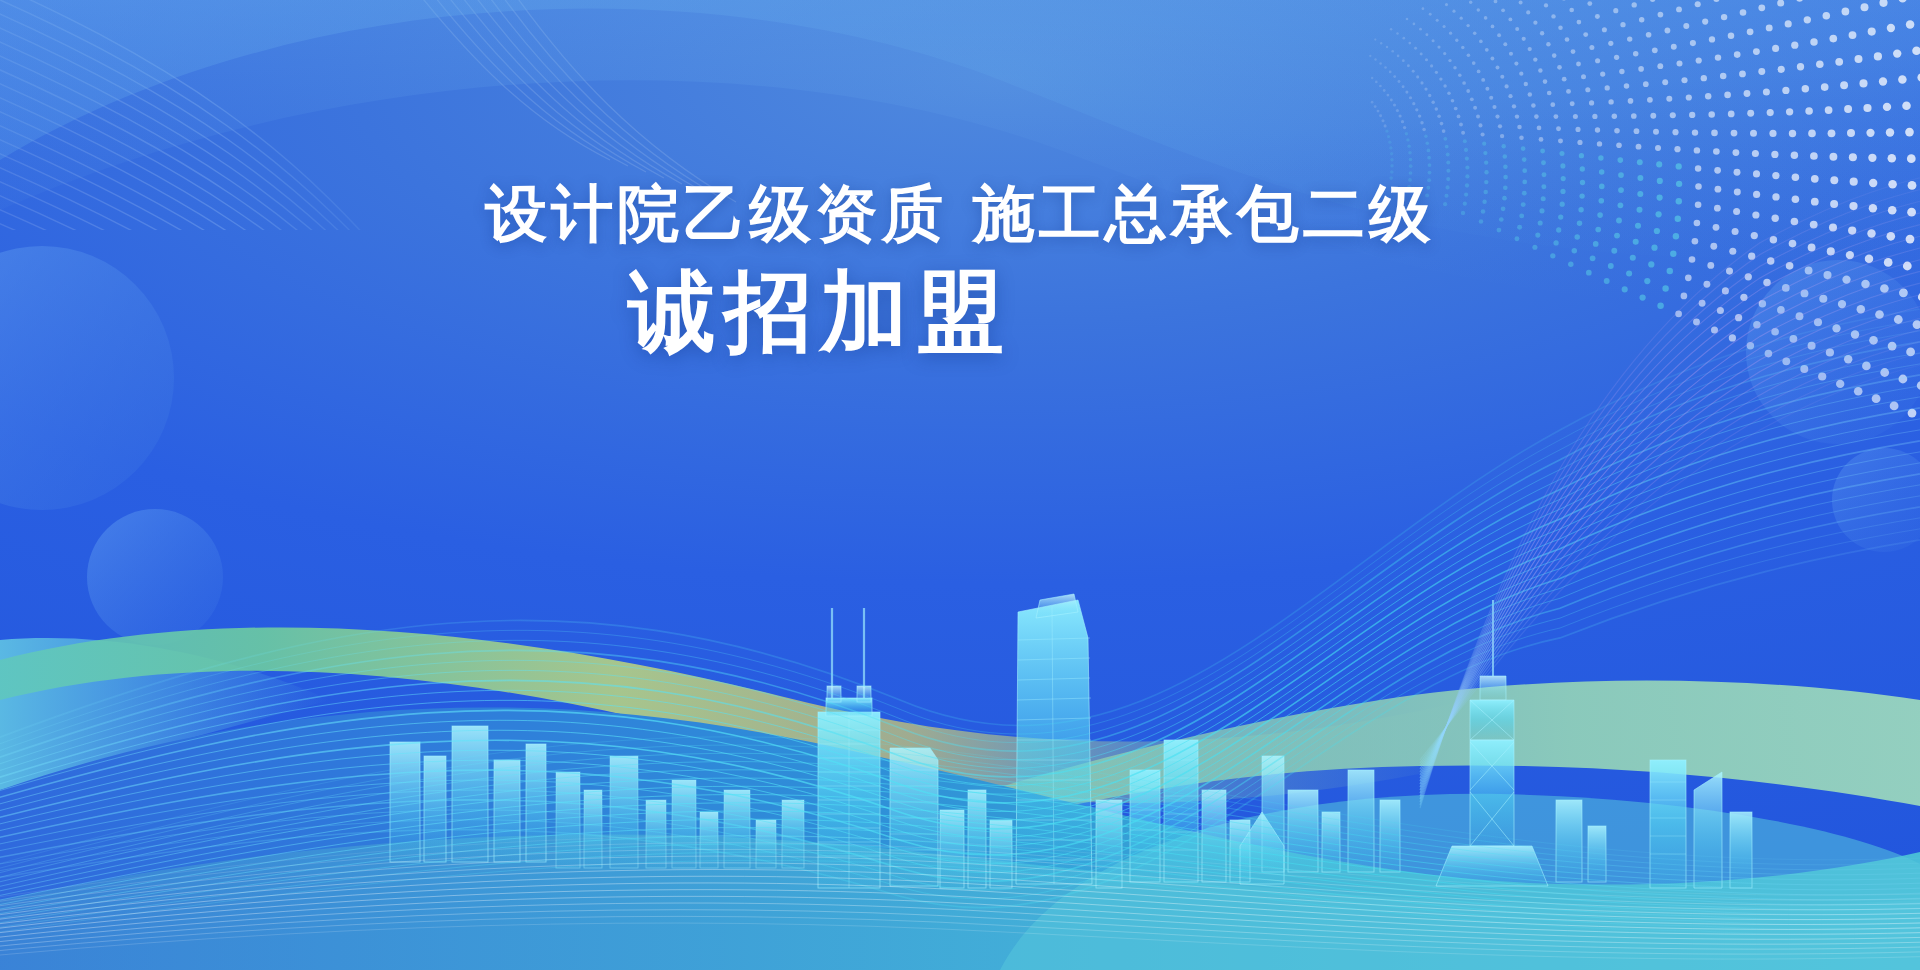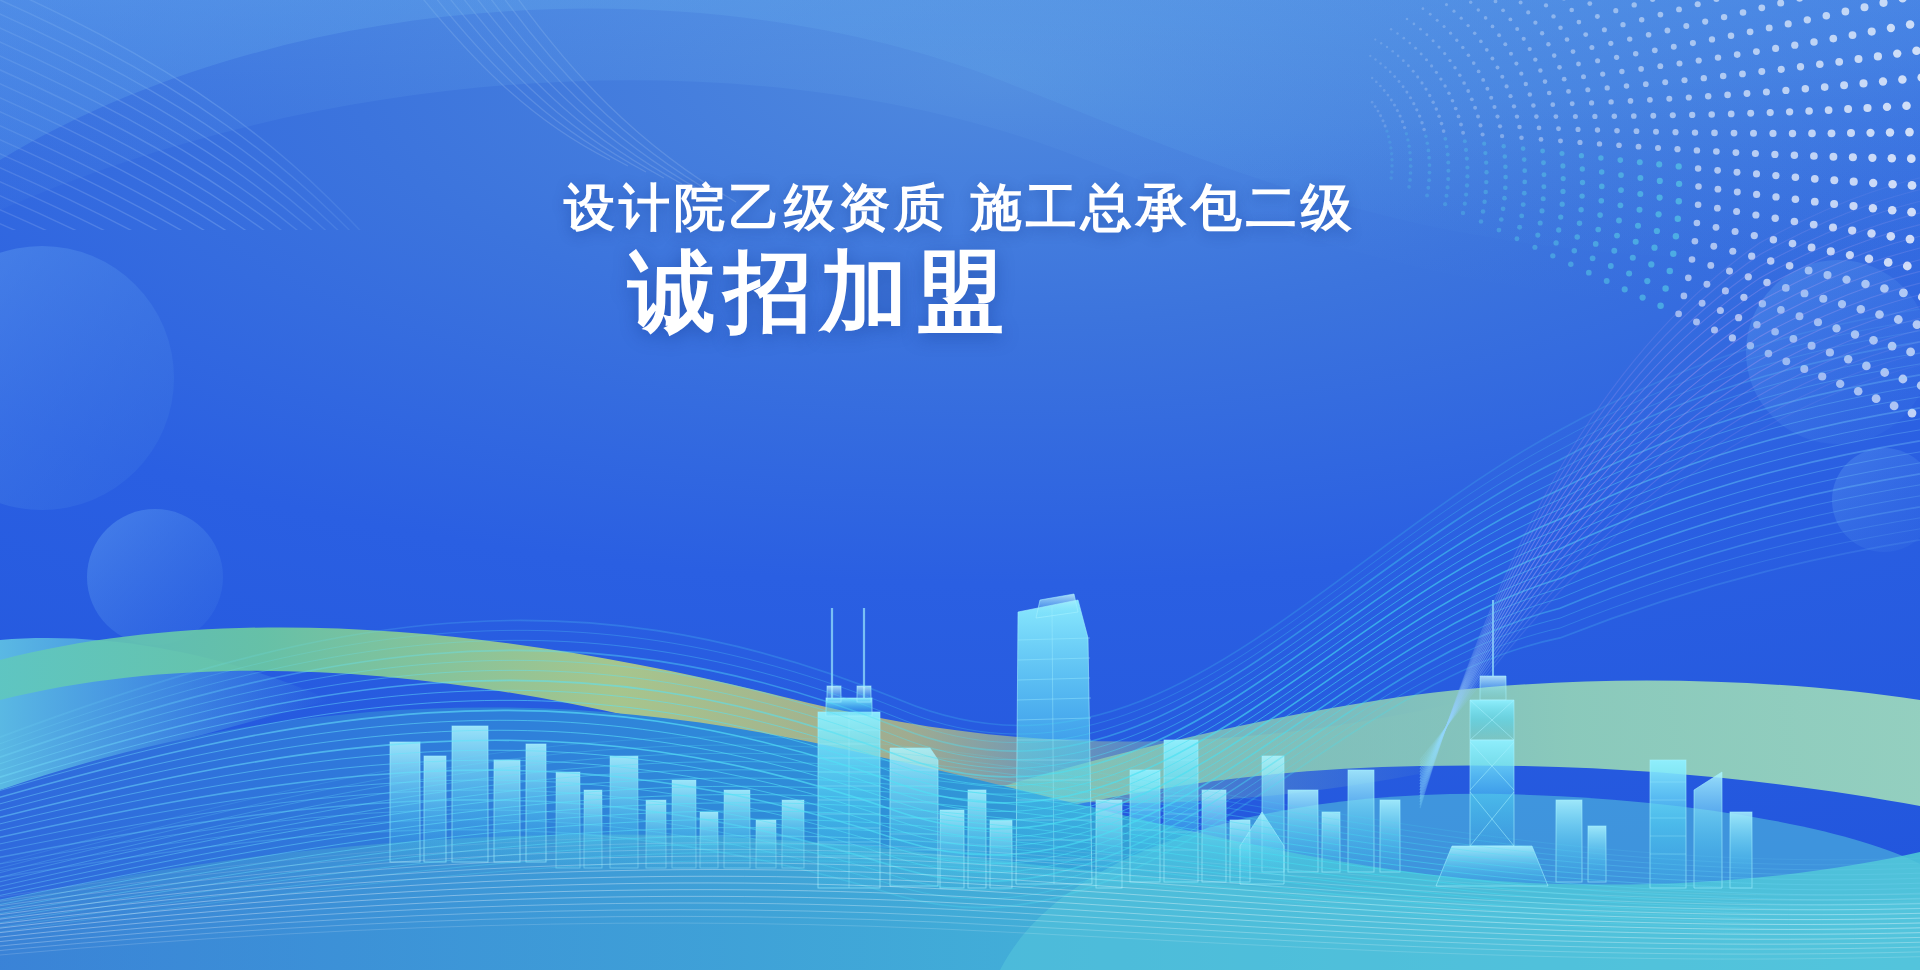--- a/index.html
+++ b/index.html
@@ -29,26 +29,26 @@
     font-size:95px;
     font-weight:bold;
     color:#ffffff;
     letter-spacing:10px;
     line-height:1.05;
     margin:0 0 14px 0;
     text-shadow:0 3px 18px rgba(8,40,120,.35);
     font-family:"DejaVu Sans","Liberation Sans",sans-serif;
   }
   .title-sub{
-    font-size:51px;
+    font-size:62px;
     font-weight:bold;
     color:#ffffff;
     letter-spacing:4px;
     line-height:1.1;
-    margin:0 0 10px 0;
+    margin:0 0 18px 0;
     text-shadow:0 3px 14px rgba(8,40,120,.3);
     font-family:"DejaVu Sans","Liberation Sans",sans-serif;
   }
   .title-cta{
     font-size:88px;
     font-weight:bold;
     color:#ffffff;
     letter-spacing:8px;
     line-height:1.05;
     margin:0;

